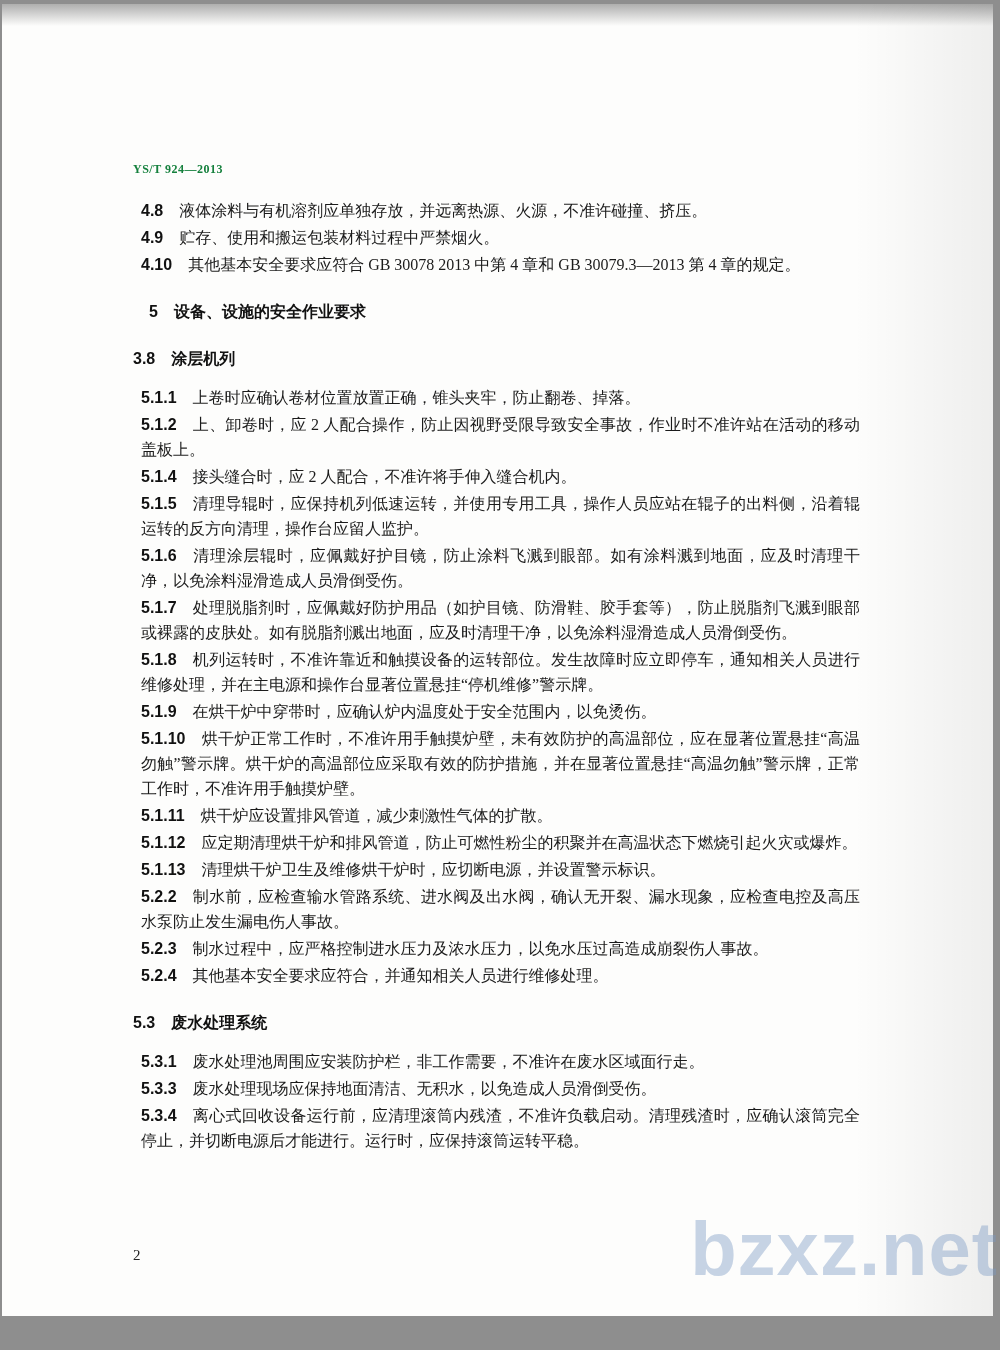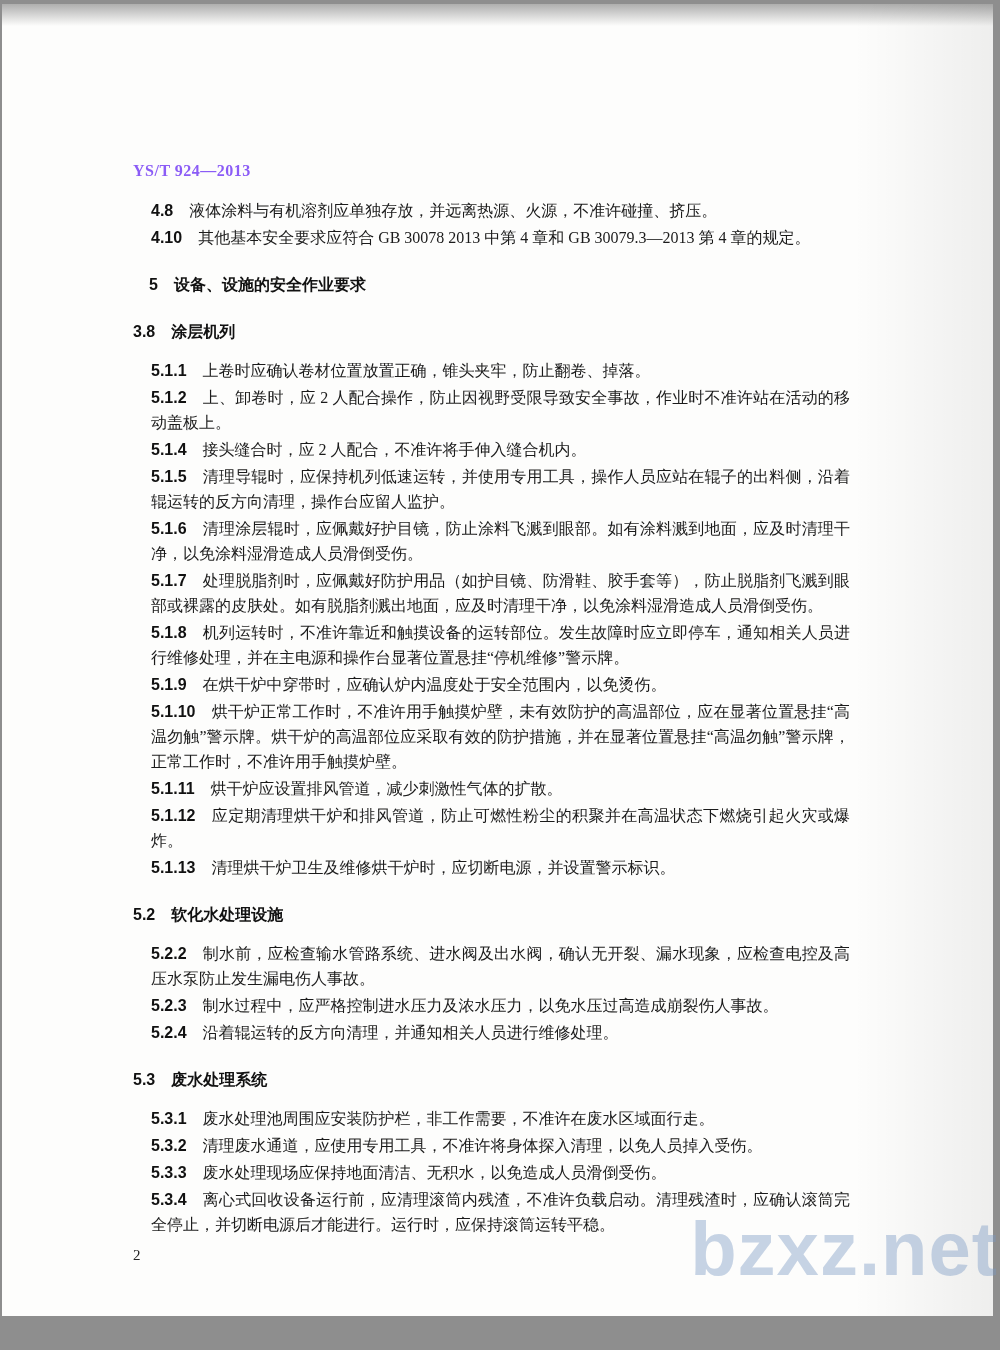--- a/index.html
+++ b/index.html
@@ -28,34 +28,34 @@
   }
   .page::after {
     content: "";
     position: absolute; top: 0; right: 0; bottom: 0; width: 140px;
     background: linear-gradient(to left, rgba(0,0,0,0.06), rgba(0,0,0,0));
     pointer-events: none;
   }
   .doc-header {
     position: absolute;
     left: 131px; top: 158px;
-    font-size: 16px;
+    font-size: 12px;
     font-weight: bold;
-    color: #8b5cf6;
+    color: #15803d;
     letter-spacing: 0.5px;
   }
   .doc-content {
     position: absolute;
     left: 131px; right: 125px; top: 192px;
     color: #1b1b1b;
     font-size: 16px;
     line-height: 25px;
   }
   .clause {
-    margin: 2px 18px;
+    margin: 2px 8px;
     text-align: justify;
   }
   .heading {
     font-weight: bold;
     font-family: "Liberation Sans", "DejaVu Sans", sans-serif;
     color: #111;
   }
   .h1 { margin: 22px 16px 22px; }
   .h2 { margin: 22px 0 14px; }
   .num {
@@ -85,41 +85,40 @@
   }
 </style>
 </head>
 <body>
 
 <div class="scan">
   <div class="page">
     <div class="doc-header">YS/T 924—2013</div>
     <div class="doc-content" id="doc-content">
         <p class="clause"><span class="num">4.8</span><span class="txt">液体涂料与有机溶剂应单独存放，并远离热源、火源，不准许碰撞、挤压。</span></p>
+        <p class="clause"><span class="num">4.9</span><span class="txt">贮存、使用和搬运包装材料过程中严禁烟火。</span></p>
         <p class="clause"><span class="num">4.10</span><span class="txt">其他基本安全要求应符合 GB 30078  2013 中第 4 章和 GB 30079.3—2013 第 4 章的规定。</span></p>
         <p class="heading h1"><span class="num">5</span><span class="txt">设备、设施的安全作业要求</span></p>
         <p class="heading h2"><span class="num">3.8</span><span class="txt">涂层机列</span></p>
         <p class="clause"><span class="num">5.1.1</span><span class="txt">上卷时应确认卷材位置放置正确，锥头夹牢，防止翻卷、掉落。</span></p>
         <p class="clause"><span class="num">5.1.2</span><span class="txt">上、卸卷时，应 2 人配合操作，防止因视野受限导致安全事故，作业时不准许站在活动的移动盖板上。</span></p>
         <p class="clause"><span class="num">5.1.4</span><span class="txt">接头缝合时，应 2 人配合，不准许将手伸入缝合机内。</span></p>
         <p class="clause"><span class="num">5.1.5</span><span class="txt">清理导辊时，应保持机列低速运转，并使用专用工具，操作人员应站在辊子的出料侧，沿着辊运转的反方向清理，操作台应留人监护。</span></p>
         <p class="clause"><span class="num">5.1.6</span><span class="txt">清理涂层辊时，应佩戴好护目镜，防止涂料飞溅到眼部。如有涂料溅到地面，应及时清理干净，以免涂料湿滑造成人员滑倒受伤。</span></p>
         <p class="clause"><span class="num">5.1.7</span><span class="txt">处理脱脂剂时，应佩戴好防护用品（如护目镜、防滑鞋、胶手套等），防止脱脂剂飞溅到眼部或裸露的皮肤处。如有脱脂剂溅出地面，应及时清理干净，以免涂料湿滑造成人员滑倒受伤。</span></p>
         <p class="clause"><span class="num">5.1.8</span><span class="txt">机列运转时，不准许靠近和触摸设备的运转部位。发生故障时应立即停车，通知相关人员进行维修处理，并在主电源和操作台显著位置悬挂“停机维修”警示牌。</span></p>
         <p class="clause"><span class="num">5.1.9</span><span class="txt">在烘干炉中穿带时，应确认炉内温度处于安全范围内，以免烫伤。</span></p>
         <p class="clause"><span class="num">5.1.10</span><span class="txt">烘干炉正常工作时，不准许用手触摸炉壁，未有效防护的高温部位，应在显著位置悬挂“高温勿触”警示牌。烘干炉的高温部位应采取有效的防护措施，并在显著位置悬挂“高温勿触”警示牌，正常工作时，不准许用手触摸炉壁。</span></p>
         <p class="clause"><span class="num">5.1.11</span><span class="txt">烘干炉应设置排风管道，减少刺激性气体的扩散。</span></p>
         <p class="clause"><span class="num">5.1.12</span><span class="txt">应定期清理烘干炉和排风管道，防止可燃性粉尘的积聚并在高温状态下燃烧引起火灾或爆炸。</span></p>
         <p class="clause"><span class="num">5.1.13</span><span class="txt">清理烘干炉卫生及维修烘干炉时，应切断电源，并设置警示标识。</span></p>
-        <p class="heading h2"><span class="num">5.2</span><span class="txt">软化水处理设施</span></p>
         <p class="clause"><span class="num">5.2.2</span><span class="txt">制水前，应检查输水管路系统、进水阀及出水阀，确认无开裂、漏水现象，应检查电控及高压水泵防止发生漏电伤人事故。</span></p>
         <p class="clause"><span class="num">5.2.3</span><span class="txt">制水过程中，应严格控制进水压力及浓水压力，以免水压过高造成崩裂伤人事故。</span></p>
-        <p class="clause"><span class="num">5.2.4</span><span class="txt">沿着辊运转的反方向清理，并通知相关人员进行维修处理。</span></p>
+        <p class="clause"><span class="num">5.2.4</span><span class="txt">其他基本安全要求应符合，并通知相关人员进行维修处理。</span></p>
         <p class="heading h2"><span class="num">5.3</span><span class="txt">废水处理系统</span></p>
         <p class="clause"><span class="num">5.3.1</span><span class="txt">废水处理池周围应安装防护栏，非工作需要，不准许在废水区域面行走。</span></p>
-        <p class="clause"><span class="num">5.3.2</span><span class="txt">清理废水通道，应使用专用工具，不准许将身体探入清理，以免人员掉入受伤。</span></p>
         <p class="clause"><span class="num">5.3.3</span><span class="txt">废水处理现场应保持地面清洁、无积水，以免造成人员滑倒受伤。</span></p>
         <p class="clause"><span class="num">5.3.4</span><span class="txt">离心式回收设备运行前，应清理滚筒内残渣，不准许负载启动。清理残渣时，应确认滚筒完全停止，并切断电源后才能进行。运行时，应保持滚筒运转平稳。</span></p>
       </div>
     <div class="page-number">2</div>
   </div>
   <div class="watermark">bzxz.net</div>
 </div>
 
 </body></html>

